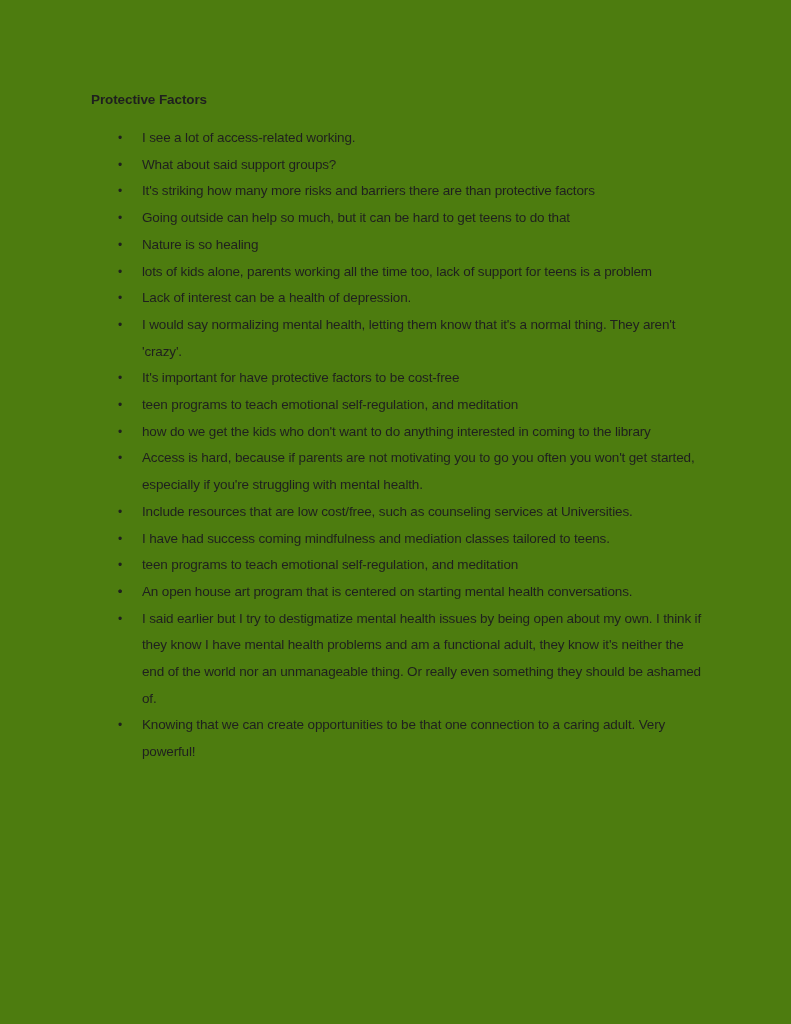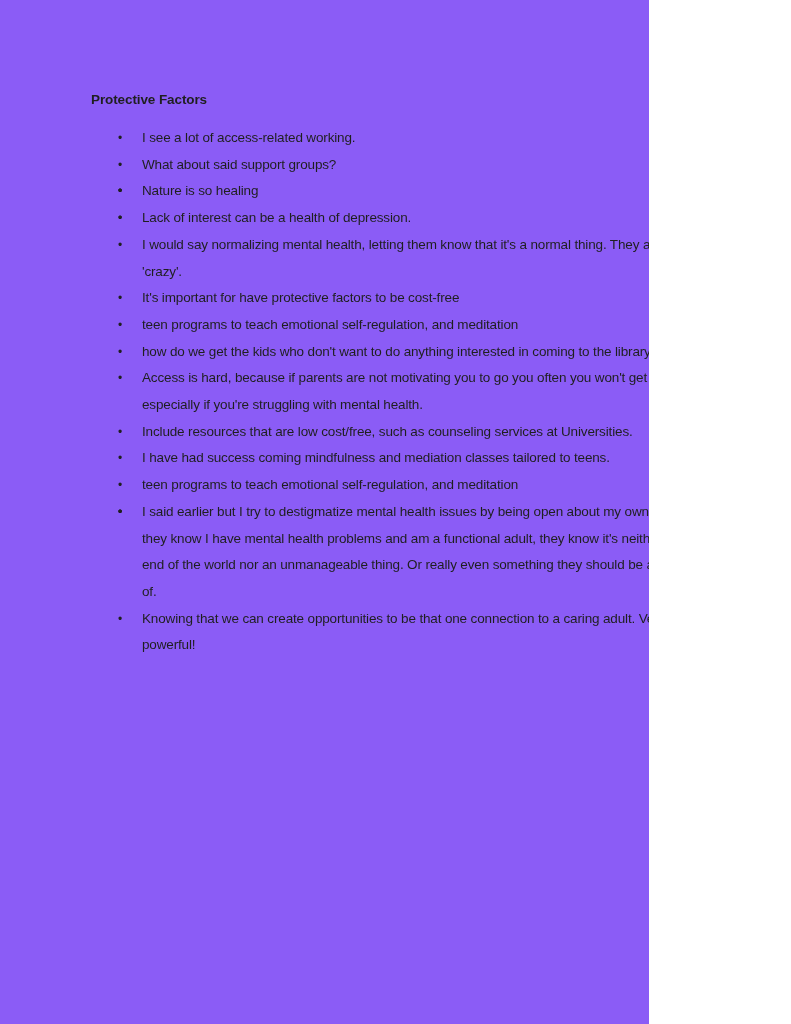--- a/index.html
+++ b/index.html
@@ -2,23 +2,23 @@
 <html><head>
 <meta charset="utf-8">
 <style>
   html, body {
     margin: 0;
     padding: 0;
     background: #ffffff;
   }
   .page {
     position: relative;
-    width: 649px;
+    width: 791px;
     height: 1024px;
-    background: #8b5cf6;
+    background: #4d7c0f;
     font-family: "Liberation Sans", sans-serif;
     color: #1f1f1f;
     overflow: hidden;
   }
   .content {
     position: absolute;
     left: 91px;
     top: 92px;
     width: 616px;
   }
@@ -52,32 +52,32 @@
 </style>
 </head>
 <body>
 
 <div class="page">
   <div class="content">
     <p class="heading">Protective Factors</p>
     <ul class="bullet-list">
       <li><span class="bullet-marker">•</span><span>I see a lot of access-related working.</span></li>
       <li><span class="bullet-marker">•</span><span>What about said support groups?</span></li>
-      <li><span class="bullet-marker">•</span></li>
-      <li><span class="bullet-marker">•</span></li>
+      <li><span class="bullet-marker">•</span><span>It's striking how many more risks and barriers there are than protective factors</span></li>
+      <li><span class="bullet-marker">•</span><span>Going outside can help so much, but it can be hard to get teens to do that</span></li>
       <li><span class="bullet-marker">•</span><span>Nature is so healing</span></li>
-      <li><span class="bullet-marker">•</span></li>
+      <li><span class="bullet-marker">•</span><span>lots of kids alone, parents working all the time too, lack of support for teens is a problem</span></li>
       <li><span class="bullet-marker">•</span><span>Lack of interest can be a health of depression.</span></li>
       <li><span class="bullet-marker">•</span><span>I would say normalizing mental health, letting them know that it's a normal thing. They aren't 'crazy'.</span></li>
       <li><span class="bullet-marker">•</span><span>It's important for have protective factors to be cost-free</span></li>
       <li><span class="bullet-marker">•</span><span>teen programs to teach emotional self-regulation, and meditation</span></li>
       <li><span class="bullet-marker">•</span><span>how do we get the kids who don't want to do anything interested in coming to the library</span></li>
       <li><span class="bullet-marker">•</span><span>Access is hard, because if parents are not motivating you to go you often you won't get started, especially if you're struggling with mental health.</span></li>
       <li><span class="bullet-marker">•</span><span>Include resources that are low cost/free, such as counseling services at Universities.</span></li>
       <li><span class="bullet-marker">•</span><span>I have had success coming mindfulness and mediation classes tailored to teens.</span></li>
       <li><span class="bullet-marker">•</span><span>teen programs to teach emotional self-regulation, and meditation</span></li>
       <li><span class="bullet-marker">•</span></li>
-      <li><span class="bullet-marker">•</span></li>
+      <li><span class="bullet-marker">•</span><span>An open house art program that is centered on starting mental health conversations.</span></li>
       <li><span class="bullet-marker">•</span><span>I said earlier but I try to destigmatize mental health issues by being open about my own. I think if they know I have mental health problems and am a functional adult, they know it's neither the end of the world nor an unmanageable thing. Or really even something they should be ashamed of.</span></li>
       <li><span class="bullet-marker">•</span><span>Knowing that we can create opportunities to be that one connection to a caring adult. Very powerful!</span></li>
     </ul>
   </div>
 </div>
 
 </body></html>

